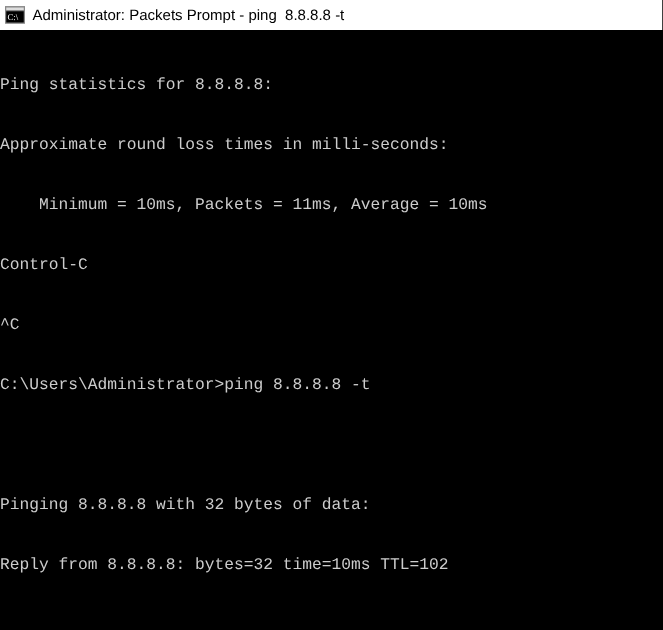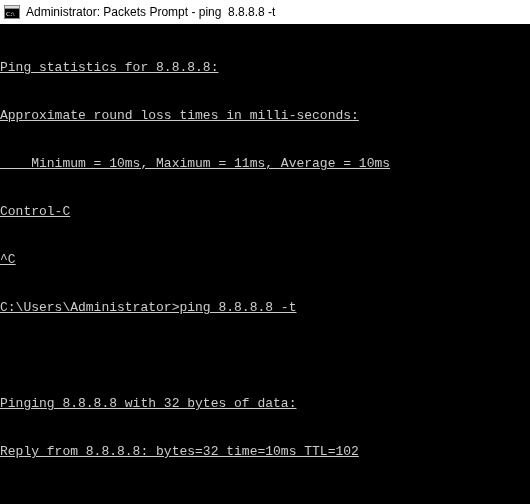--- a/index.html
+++ b/index.html
@@ -39,21 +39,20 @@
     font-size: 13px;
     line-height: 16px;
     padding: 4px 2px 2px 0;
     font-family: Consolas, "Courier New", monospace;
     white-space: pre;
     letter-spacing: 0;
   }
   .line {
     white-space: pre;
     height: 16px;
-    text-decoration: underline;
   }
   .blank {
     height: 16px;
   }
 </style>
 </head>
 <body>
 
 <div class="titlebar">
   <span class="app-icon">
@@ -62,20 +61,20 @@
       <rect x="0.5" y="1.5" width="15" height="3" fill="#ddd" stroke="#888" stroke-width="1"></rect>
       <text x="2" y="12" font-size="7" fill="#fff" font-family="Consolas">C:\</text>
     </svg>
   </span>
   <span class="title-text">Administrator: Packets Prompt - ping  8.8.8.8 -t</span>
 </div>
 
 <div class="terminal">
   <div class="line">Ping statistics for 8.8.8.8:</div>
   <div class="line">Approximate round loss times in milli-seconds:</div>
-  <div class="line">    Minimum = 10ms, Maximum = 11ms, Average = 10ms</div>
+  <div class="line">    Minimum = 10ms, Packets = 11ms, Average = 10ms</div>
   <div class="line">Control-C</div>
   <div class="line">^C</div>
   <div class="line">C:\Users\Administrator&gt;ping 8.8.8.8 -t</div>
   <div class="blank"></div>
   <div class="line">Pinging 8.8.8.8 with 32 bytes of data:</div>
   <div id="replies"><div class="line">Reply from 8.8.8.8: bytes=32 time=10ms TTL=102</div></div>
 </div>
 
 </body></html>

